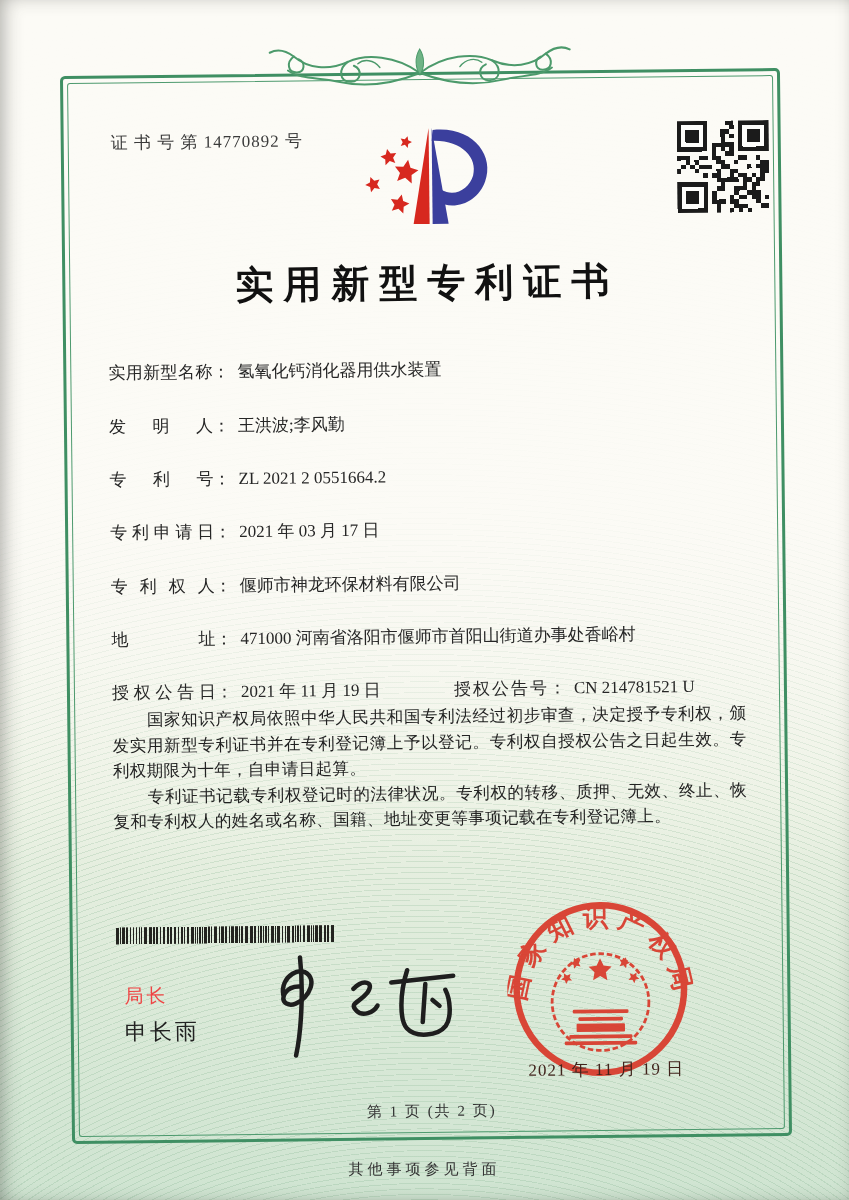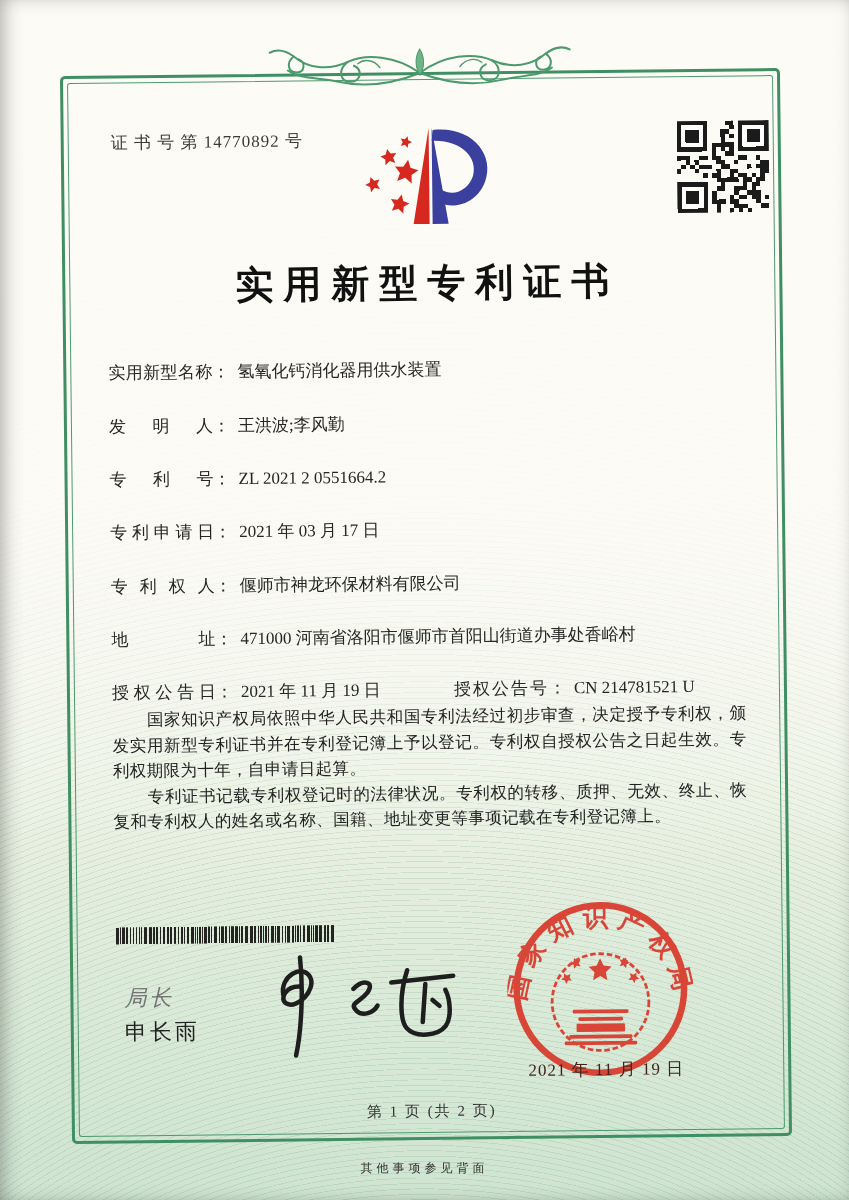--- a/index.html
+++ b/index.html
@@ -53,32 +53,32 @@
 
   .body-text {
     position:absolute; left:45px; top:632px; width:634px;
     font-size:16.5px; line-height:25.5px; text-align:justify; color:#222;
     letter-spacing:.4px;
   }
   .body-text p { text-indent:2.1em; }
 
   .barcode { position:absolute; left:46px; top:852px; width:222px; height:17px; }
 
-  .signer-title { position:absolute; left:54px; top:908px; font-size:22px; letter-spacing:3px; color:#737373;font-style:italic; }
+  .signer-title { position:absolute; left:54px; top:908px; font-size:19px; letter-spacing:3px; color:#ef4444; }
   .signer-name  { position:absolute; left:54px; top:942px; font-size:22px; letter-spacing:3px; color:#222; }
   .signature { position:absolute; left:183px; top:878px; width:210px; height:110px; }
 
   .seal { position:absolute; left:437px; top:826px; width:186px; height:186px; opacity:.93; }
   .seal-date {
     position:absolute; left:443px; top:988px; width:184px; text-align:center;
     font-size:17px; color:#40231c; letter-spacing:1px;
   }
 
   .page-num { position:absolute; left:0; top:1030px; width:100%; text-align:center; font-size:15px; letter-spacing:2px; color:#333; }
-  .back-note { position:absolute; left:0; top:1160px; width:849px; text-align:center; font-size:12px; letter-spacing:4px; color:#333; }
+  .back-note { position:absolute; left:0; top:1160px; width:849px; text-align:center; font-size:15px; letter-spacing:4px; color:#333; }
 </style>
 </head>
 <body>
 
 <svg width="0" height="0" style="position:absolute" aria-hidden="true">
   <defs>
     <path id="st" d="M0,-10 L2.9,-4 L9.5,-3.1 L4.7,1.5 L5.9,8.1 L0,4.5 L-5.9,8.1 L-4.7,1.5 L-9.5,-3.1 L-2.9,-4 Z"></path>
   </defs>
 </svg>
 

